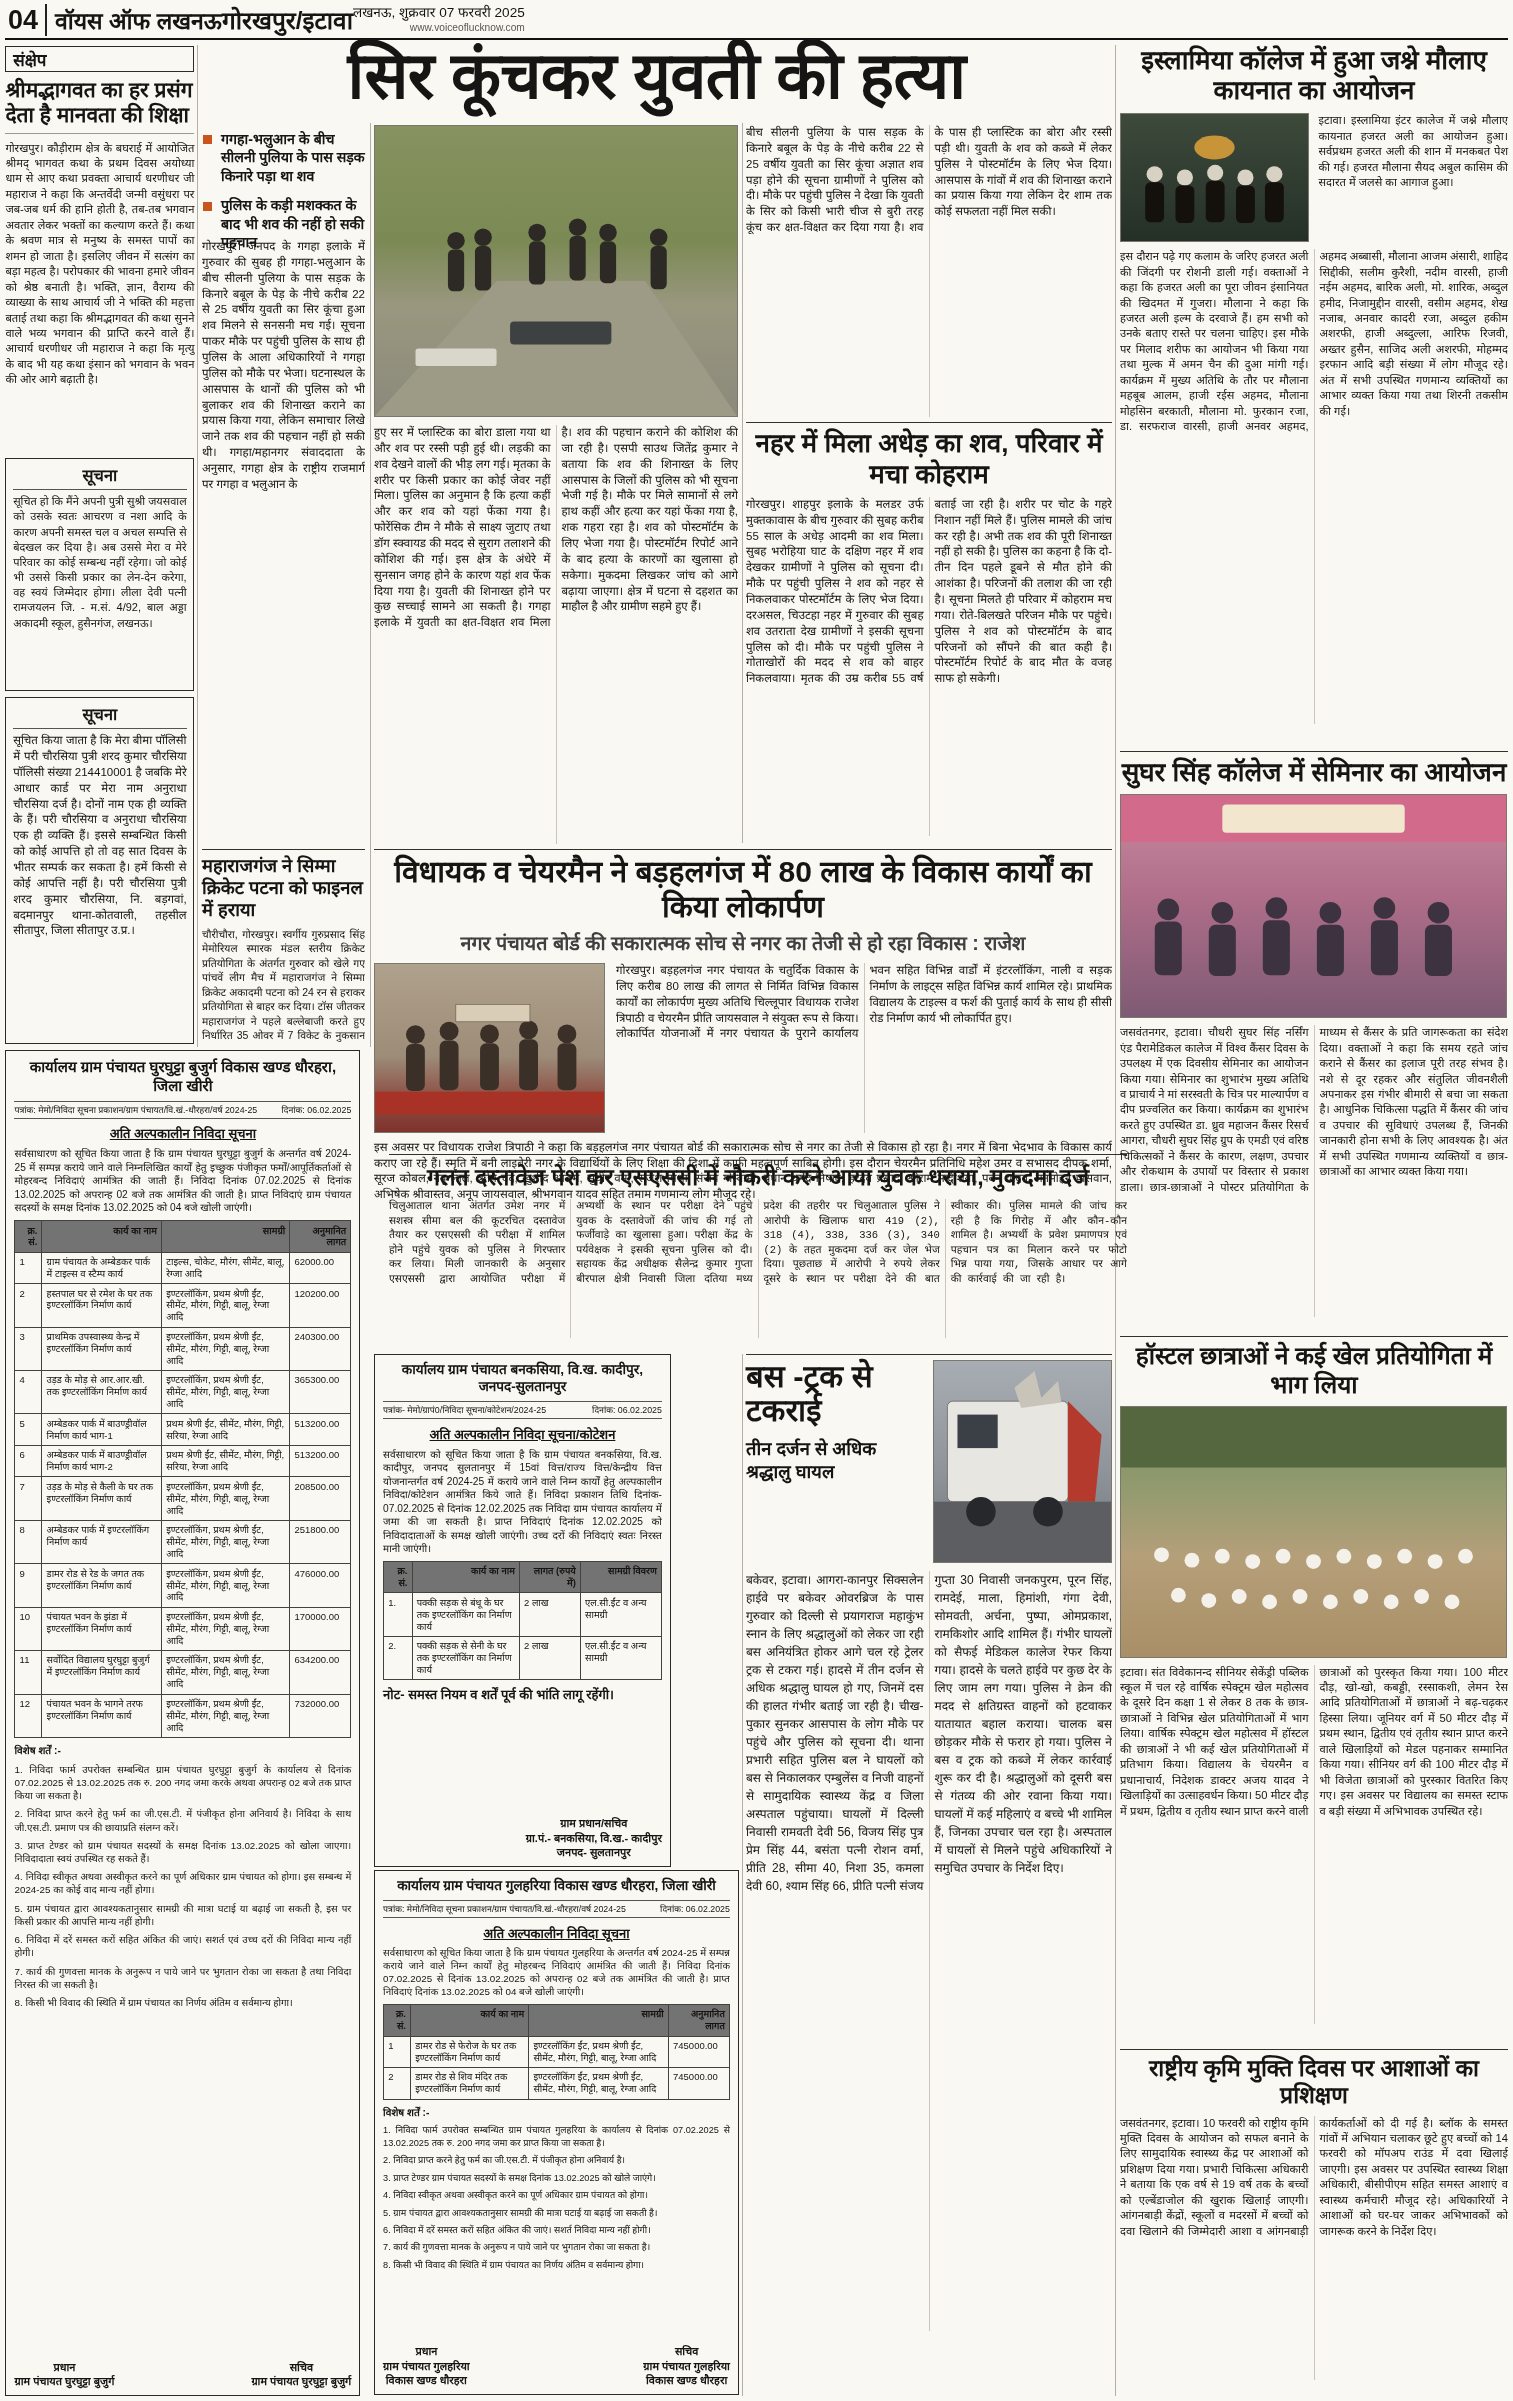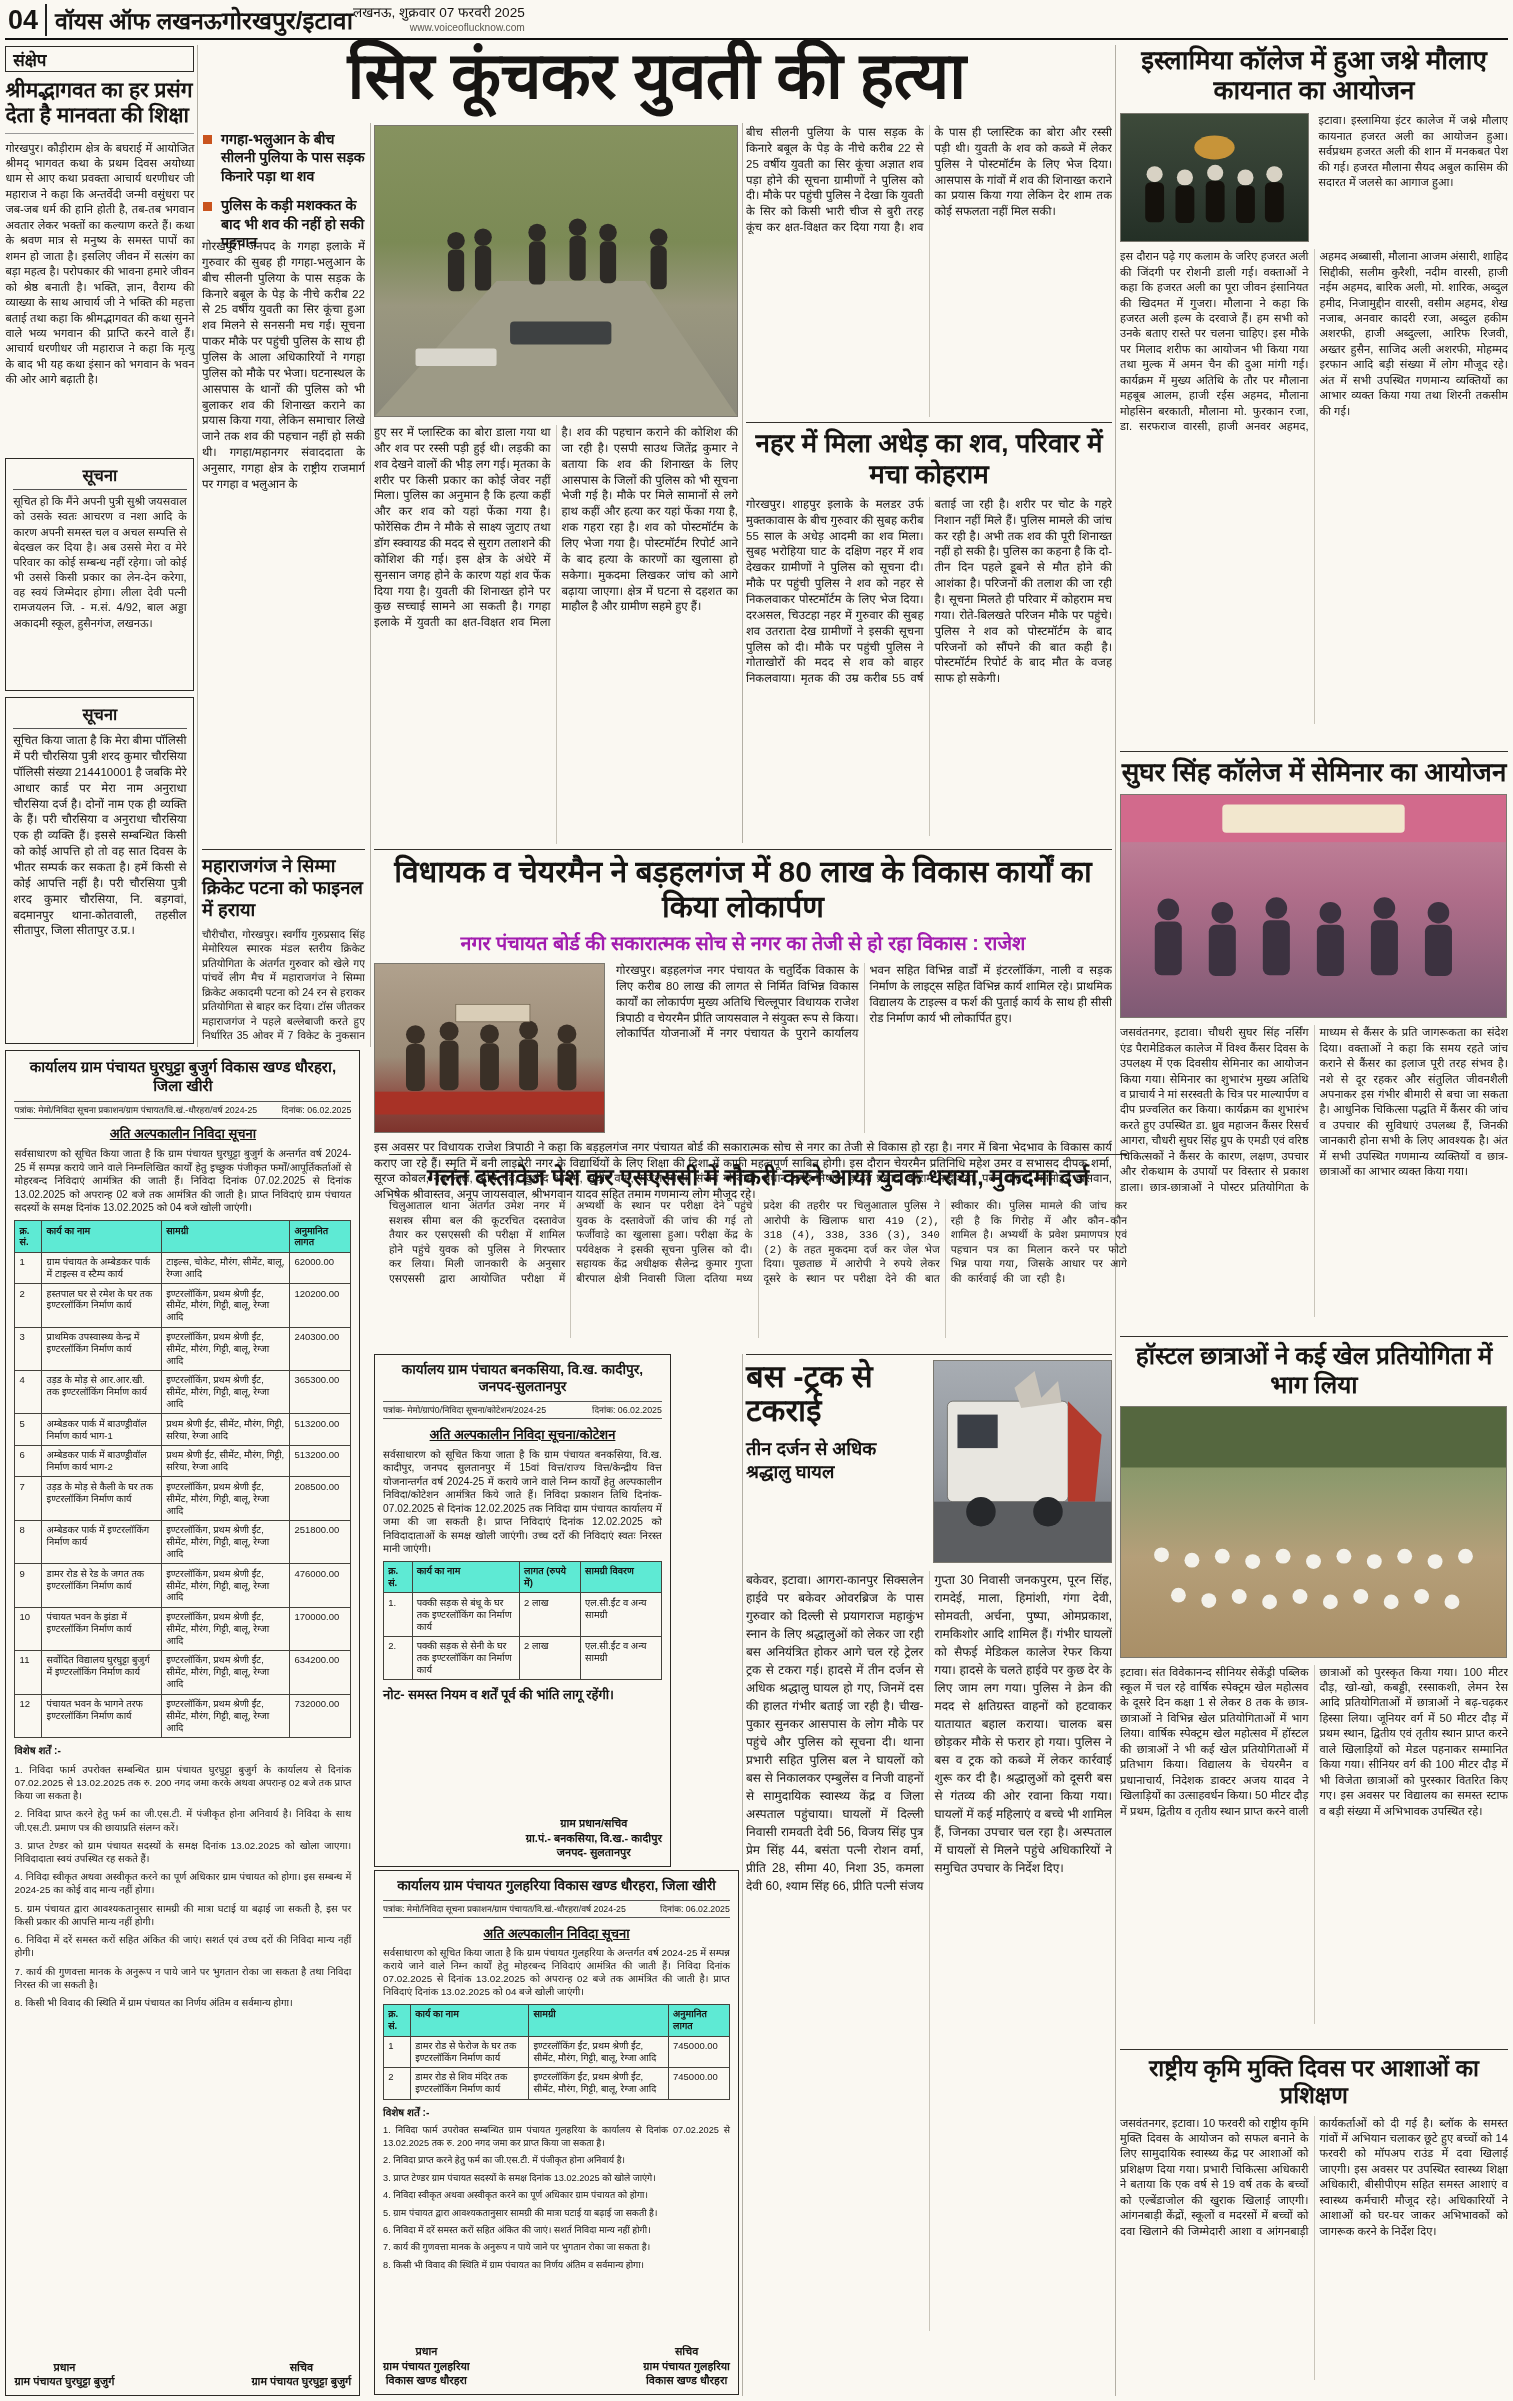--- a/index.html
+++ b/index.html
@@ -10,33 +10,33 @@
 .jtext{text-align:justify;font-size:11.5px;line-height:1.38;}
 .small{font-size:9.2px;line-height:1.32;text-align:justify;}
 .cols2{column-count:2;column-gap:11px;column-rule:0.7px solid #c9c5ba;}
 .cols4{column-count:4;column-gap:11px;column-rule:0.7px solid #c9c5ba;font-family:Liberation Mono, monospace;}
 .center{text-align:center;}
 .rule-top{border-top:1.4px solid #33312c;padding-top:5.4px;}
 .headline-xl{font-size:65px;font-weight:800;line-height:1.05;text-align:center;letter-spacing:-0.7px;}
 .headline-lg{font-size:30px;font-weight:800;line-height:1.14;text-align:center;}
 .headline-md{font-size:26px;font-weight:800;line-height:1.16;text-align:center;}
 .headline-sm{font-size:21px;font-weight:800;line-height:1.2;}
-.subhead-red{color:#a21caf;font-size:19.7px;font-weight:700;text-align:center;margin:5.4px 0 6.8px;}
+.subhead-red{color:#404040;font-size:19.7px;font-weight:700;text-align:center;margin:5.4px 0 6.8px;}
 .subhead-bk{font-size:18.3px;font-weight:800;line-height:1.25;}
 .bullet-item{position:relative;padding-left:19px;font-size:14.2px;font-weight:700;line-height:1.3;margin-bottom:11px;}
 .bullet-item::before{content:"";position:absolute;left:1.4px;top:5.4px;width:8.8px;height:8.8px;background:#c9541e;}
 .photo{position:relative;border:0.7px solid #7a776e;overflow:hidden;}
 .photo svg{position:absolute;inset:0;width:100%;height:100%;}
 .box{border:1.4px solid #2c2a26;padding:6.8px 8.1px;background:#faf8f2;display:flex;flex-direction:column;gap:5.4px;}
 .box-title{font-size:15px;font-weight:800;text-align:center;line-height:1.25;}
 .box-ref{display:flex;justify-content:space-between;font-size:8.8px;border-top:0.7px solid #555;border-bottom:0.7px solid #555;padding:2px 0;}
 .box-sub{font-size:13px;font-weight:800;text-align:center;text-decoration:underline;}
 .tender-table{width:100%;border-collapse:collapse;font-size:9.5px;line-height:1.25;}
 .tender-table th,.tender-table td{border:0.7px solid #44423c;padding:3.4px 4.1px;vertical-align:top;text-align:left;}
-.tender-table th{text-align:left;font-weight:700;background:#5eead4;}
+.tender-table th{text-align:right;font-weight:700;background:#737373;}
 .td-num{text-align:right;white-space:nowrap;}
 .td-c{text-align:center;}
 .terms{font-size:9.2px;line-height:1.35;text-align:justify;display:flex;flex-direction:column;gap:5px;}
 .terms-label{font-size:10.2px;font-weight:700;}
 .sig-row{display:flex;justify-content:space-between;margin-top:auto;padding-top:6.8px;}
 .sig{font-size:11px;font-weight:700;text-align:center;line-height:1.3;}
 .notice-box{border:1.4px solid #2c2a26;padding:5.4px 6.8px;}
 .notice-label{font-size:16.3px;font-weight:800;text-align:center;border-bottom:0.7px solid #555;padding-bottom:2.7px;margin-bottom:4.1px;}
 .hdr{display:flex;align-items:center;border-bottom:2.7px double #111;padding:0 2.7px 4.1px;}
 .hdr-left{display:flex;align-items:baseline;gap:6.8px;}

